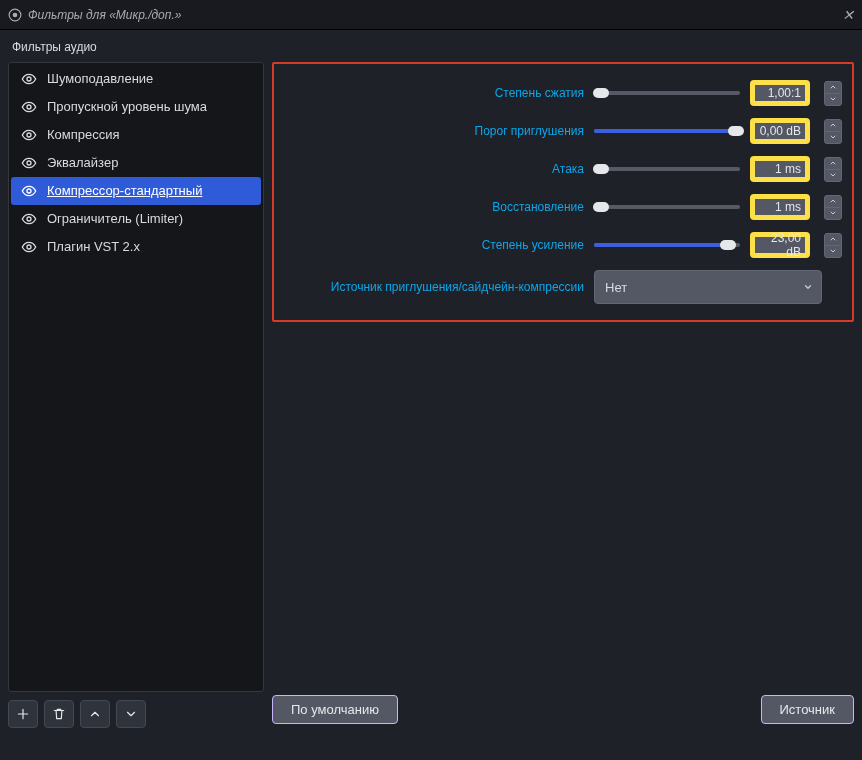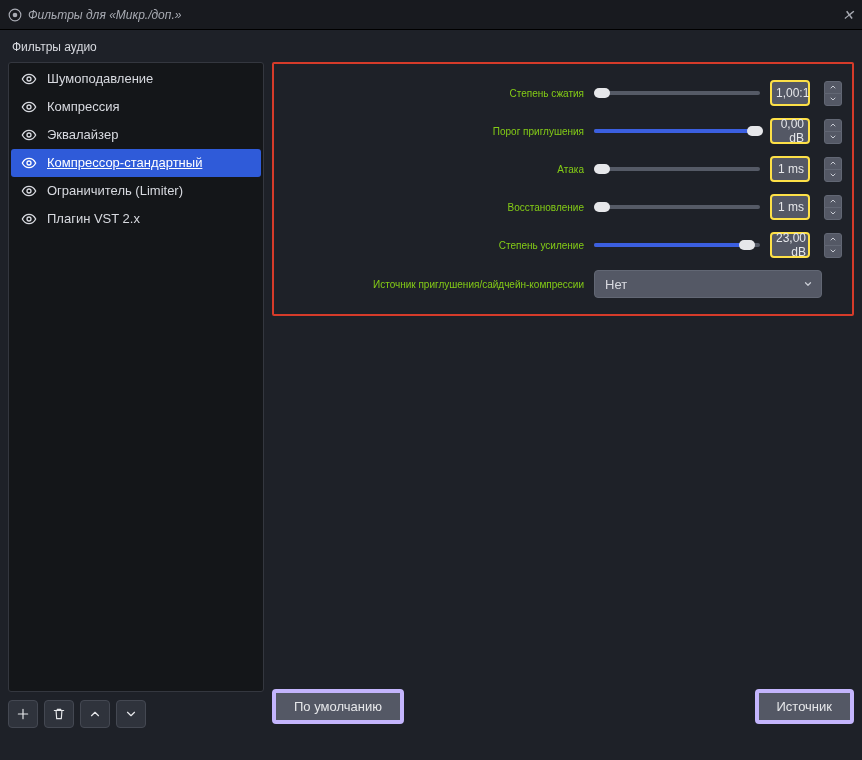--- a/index.html
+++ b/index.html
@@ -22,40 +22,40 @@
 .filter-list .eye svg { width: 16px; height: 16px; display: block; }
 .filter-list .label { white-space: nowrap; }
 
 .sidebar-buttons { display: flex; gap: 6px; margin-top: 8px; }
 .icon-btn { width: 30px; height: 28px; background: #2f333c; border: 1px solid #444852; border-radius: 4px; display: inline-flex; align-items: center; justify-content: center; cursor: pointer; }
 .icon-btn svg { width: 14px; height: 14px; display: block; }
 
 .main { flex: 1 1 auto; display: flex; flex-direction: column; }
 .settings-panel { border: 2px solid #d63b2a; border-radius: 2px; padding: 10px 6px 10px 6px; }
 .row { display: flex; align-items: center; gap: 10px; padding: 6px 4px; }
-.row .label { flex: 0 0 300px; text-align: right; font-size: 10px; color: #84cc16; white-space: nowrap; }
+.row .label { flex: 0 0 300px; text-align: right; font-size: 12px; color: #0ea5e9; white-space: nowrap; }
 .row .slider-wrap { flex: 1 1 auto; display: flex; align-items: center; }
 .slider { position: relative; height: 16px; width: 100%; }
 .slider .track { position: absolute; top: 50%; left: 0; right: 0; height: 4px; background: #555a66; border-radius: 2px; transform: translateY(-50%); }
 .slider .fill { position: absolute; top: 50%; left: 0; height: 4px; background: #3b5fe0; border-radius: 2px; transform: translateY(-50%); }
 .slider .thumb { position: absolute; top: 50%; width: 16px; height: 10px; background: #e6e7ea; border-radius: 5px; transform: translate(-50%, -50%); }
-.spinbox { width: 40px; background: #545865; border: 2px solid #fde047; border-radius: 4px; padding: 0; height: 26px; display: flex; align-items: stretch; }
+.spinbox { width: 60px; background: #545865; border: 5px solid #fde047; border-radius: 4px; padding: 0; height: 26px; display: flex; align-items: stretch; }
 .spinbox .value { flex: 1 1 auto; text-align: right; font-size: 12px; color: #e6e7ea; padding: 0 4px; display: flex; align-items: center; justify-content: flex-end; }
 .step-btns { display: flex; flex-direction: column; justify-content: center; gap: 0; margin-left: 4px; }
 .step-btns .stepper { width: 18px; height: 13px; background: #545865; border: 1px solid #626774; border-radius: 3px; display: inline-flex; align-items: center; justify-content: center; cursor: pointer; }
 .step-btns .stepper.down { margin-top: -1px; border-top-left-radius: 0; border-top-right-radius: 0; }
 .step-btns .stepper.up { border-bottom-left-radius: 0; border-bottom-right-radius: 0; }
 .step-btns svg { width: 8px; height: 8px; display: block; }
 
-.dropdown { width: 228px; height: 28px; background: #545865; border: 1px solid #626774; border-radius: 4px; display: flex; align-items: center; justify-content: space-between; padding: 0 8px 0 10px; font-size: 13px; cursor: pointer; }
+.dropdown { width: 228px; height: 34px; background: #545865; border: 1px solid #626774; border-radius: 4px; display: flex; align-items: center; justify-content: space-between; padding: 0 8px 0 10px; font-size: 13px; cursor: pointer; }
 .dropdown .caret svg { width: 10px; height: 10px; display: block; }
 
 .main-spacer { flex: 1 1 auto; }
 .bottom-buttons { display: flex; justify-content: space-between; margin-top: 8px; padding-bottom: 4px; }
-.btn { background: #545865; border: 4px solid #c4b5fd; border-radius: 4px; padding: 6px 18px; font-size: 13px; color: #e6e7ea; cursor: pointer; }
+.btn { background: #545865; border: 1px solid #c4b5fd; border-radius: 4px; padding: 6px 18px; font-size: 13px; color: #e6e7ea; cursor: pointer; }
 </style>
 </head>
 <body>
 
 <div class="titlebar">
   <div class="left">
     <span class="obs-icon">
       <svg viewBox="0 0 24 24">
           <circle cx="12" cy="12" r="10" fill="none" stroke="#a8abb3" stroke-width="2"></circle>
           <circle cx="12" cy="12" r="4" fill="#a8abb3"></circle>
@@ -72,20 +72,29 @@
   <div class="sidebar">
     <div class="filter-list" id="filter-list">
         <div class="item">
           <span class="eye">
             <svg viewBox="0 0 24 24">
               <path d="M2 12s3.5-7 10-7 10 7 10 7-3.5 7-10 7S2 12 2 12z" fill="none" stroke="currentColor" stroke-width="2"></path>
               <circle cx="12" cy="12" r="3" fill="none" stroke="currentColor" stroke-width="2"></circle>
             </svg>
           </span>
           <span class="label">Шумоподавление</span>
+        </div>
+        <div class="item">
+          <span class="eye">
+            <svg viewBox="0 0 24 24">
+              <path d="M2 12s3.5-7 10-7 10 7 10 7-3.5 7-10 7S2 12 2 12z" fill="none" stroke="currentColor" stroke-width="2"></path>
+              <circle cx="12" cy="12" r="3" fill="none" stroke="currentColor" stroke-width="2"></circle>
+            </svg>
+          </span>
+          <span class="label">Пропускной уровень шума</span>
         </div>
         <div class="item">
           <span class="eye">
             <svg viewBox="0 0 24 24">
               <path d="M2 12s3.5-7 10-7 10 7 10 7-3.5 7-10 7S2 12 2 12z" fill="none" stroke="currentColor" stroke-width="2"></path>
               <circle cx="12" cy="12" r="3" fill="none" stroke="currentColor" stroke-width="2"></circle>
             </svg>
           </span>
           <span class="label">Компрессия</span>
         </div>

